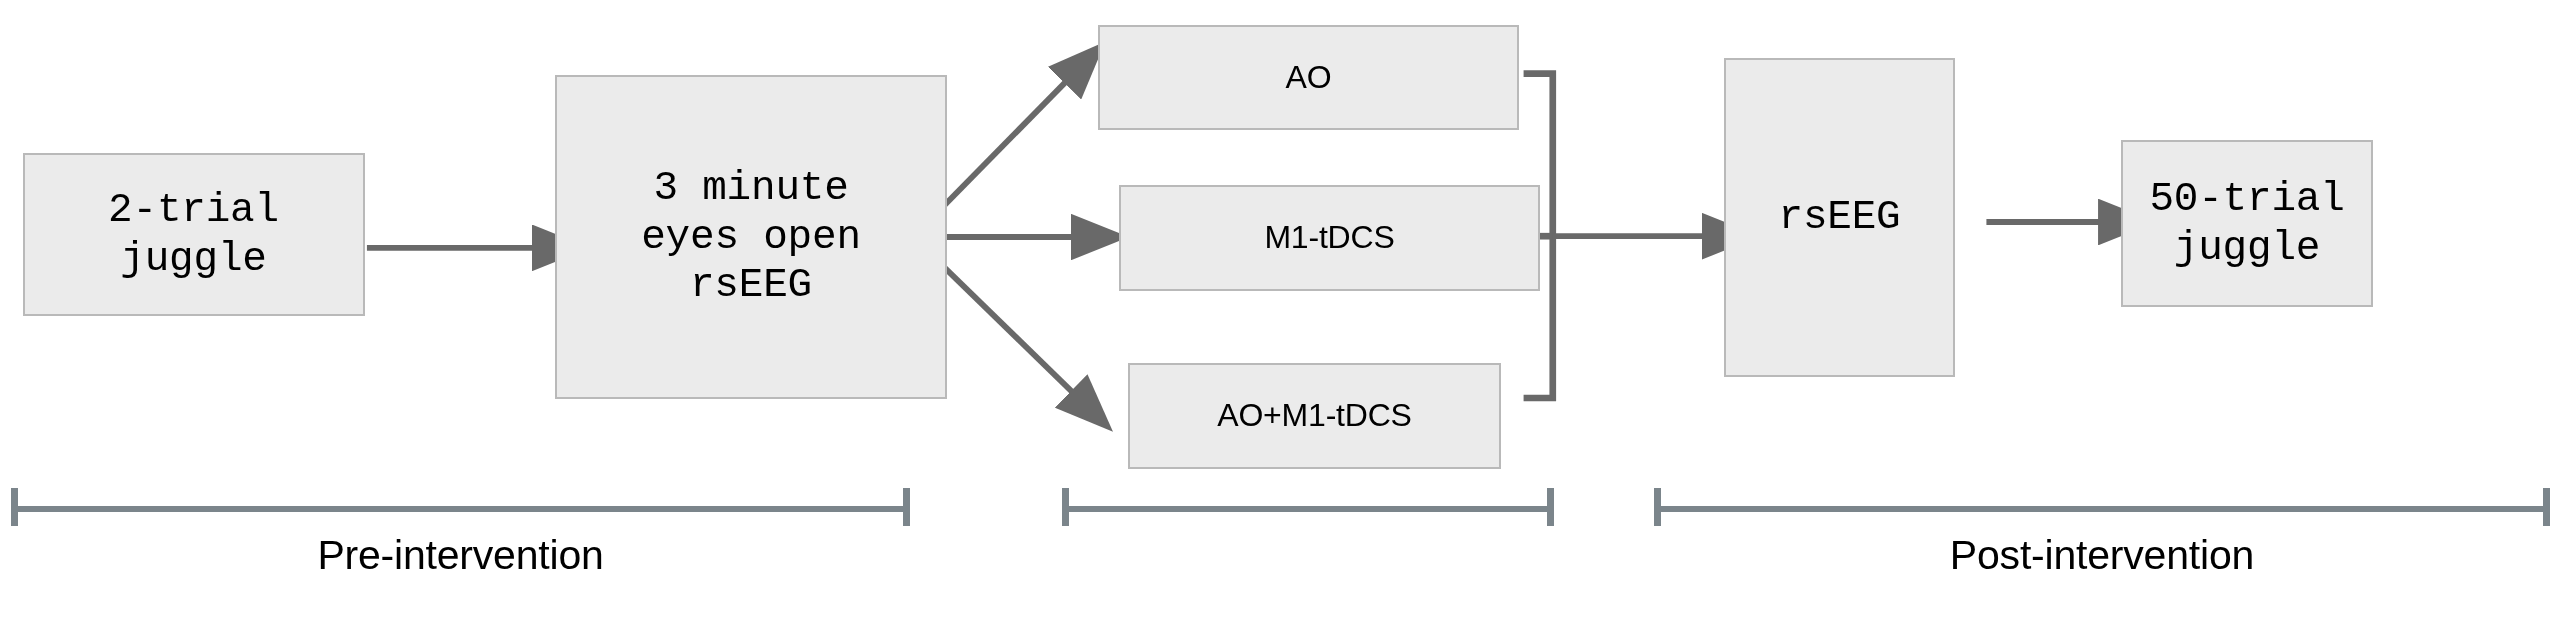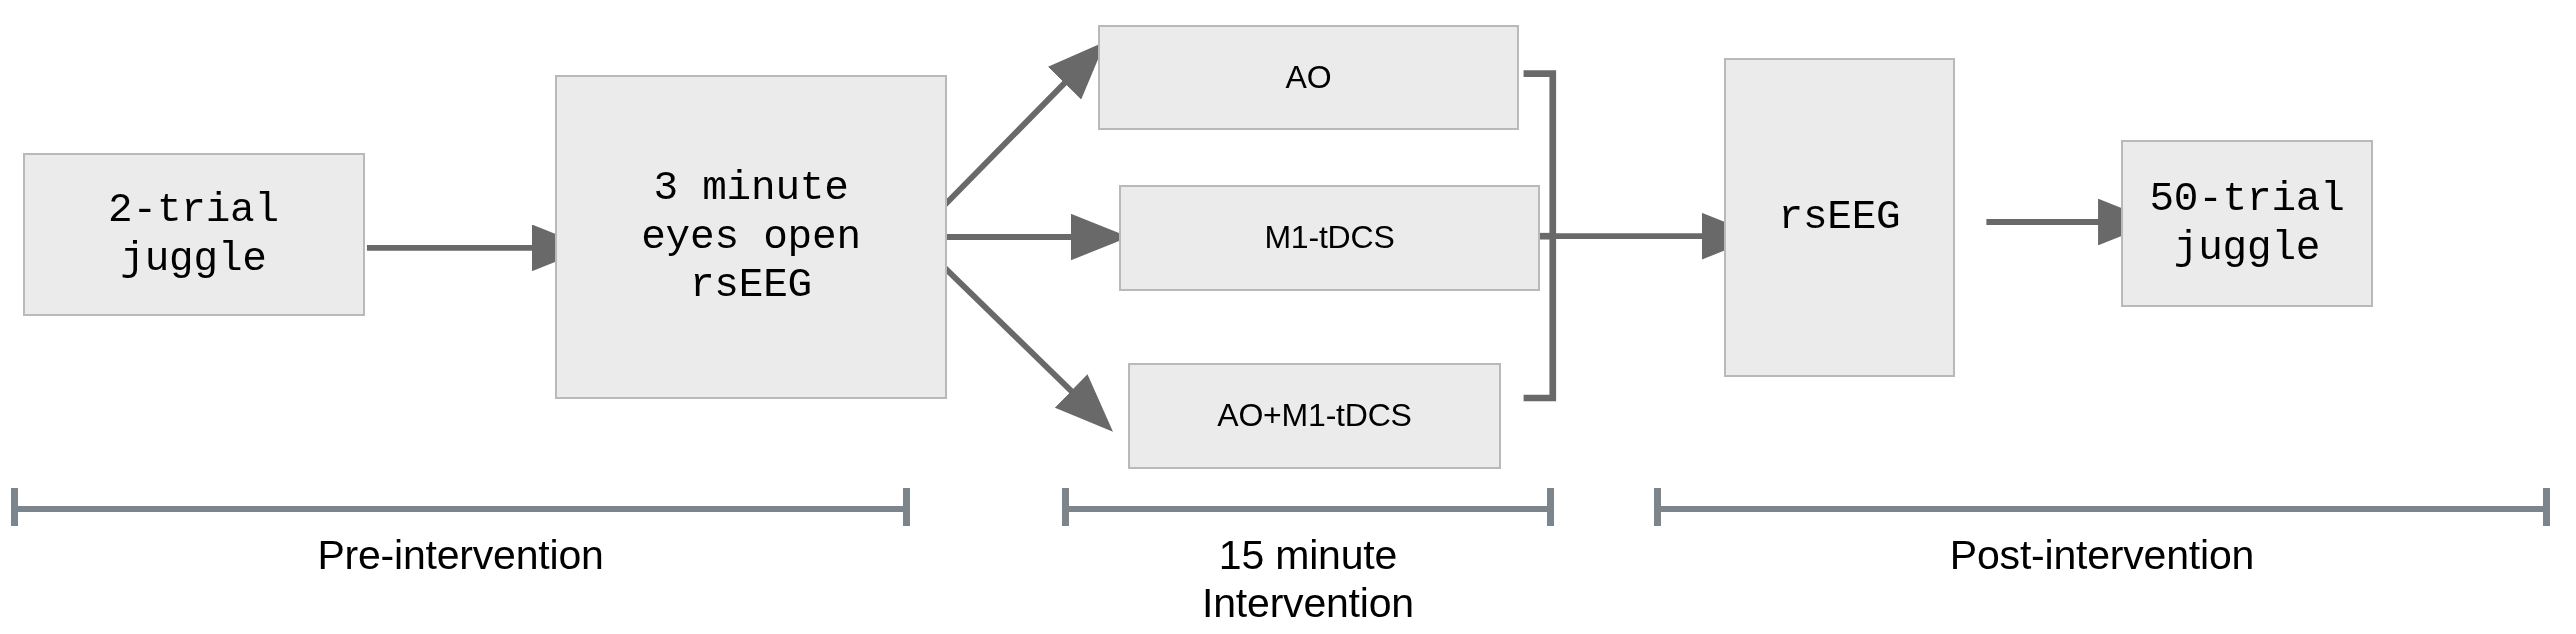--- a/index.html
+++ b/index.html
@@ -157,22 +157,20 @@
     <div class="bar"></div>
     <div class="tick right"></div>
   </div>
   <div class="bracket-label" id="label-pre">Pre-intervention</div>
 
   <div class="bracket" id="bracket-int">
     <div class="tick left"></div>
     <div class="bar"></div>
     <div class="tick right"></div>
   </div>
-  <div class="bracket-label" id="label-int">15 minute
-Intervention</div>
 
   <div class="bracket" id="bracket-post">
     <div class="tick left"></div>
     <div class="bar"></div>
     <div class="tick right"></div>
   </div>
   <div class="bracket-label" id="label-post">Post-intervention</div>
 
 </div>
 

